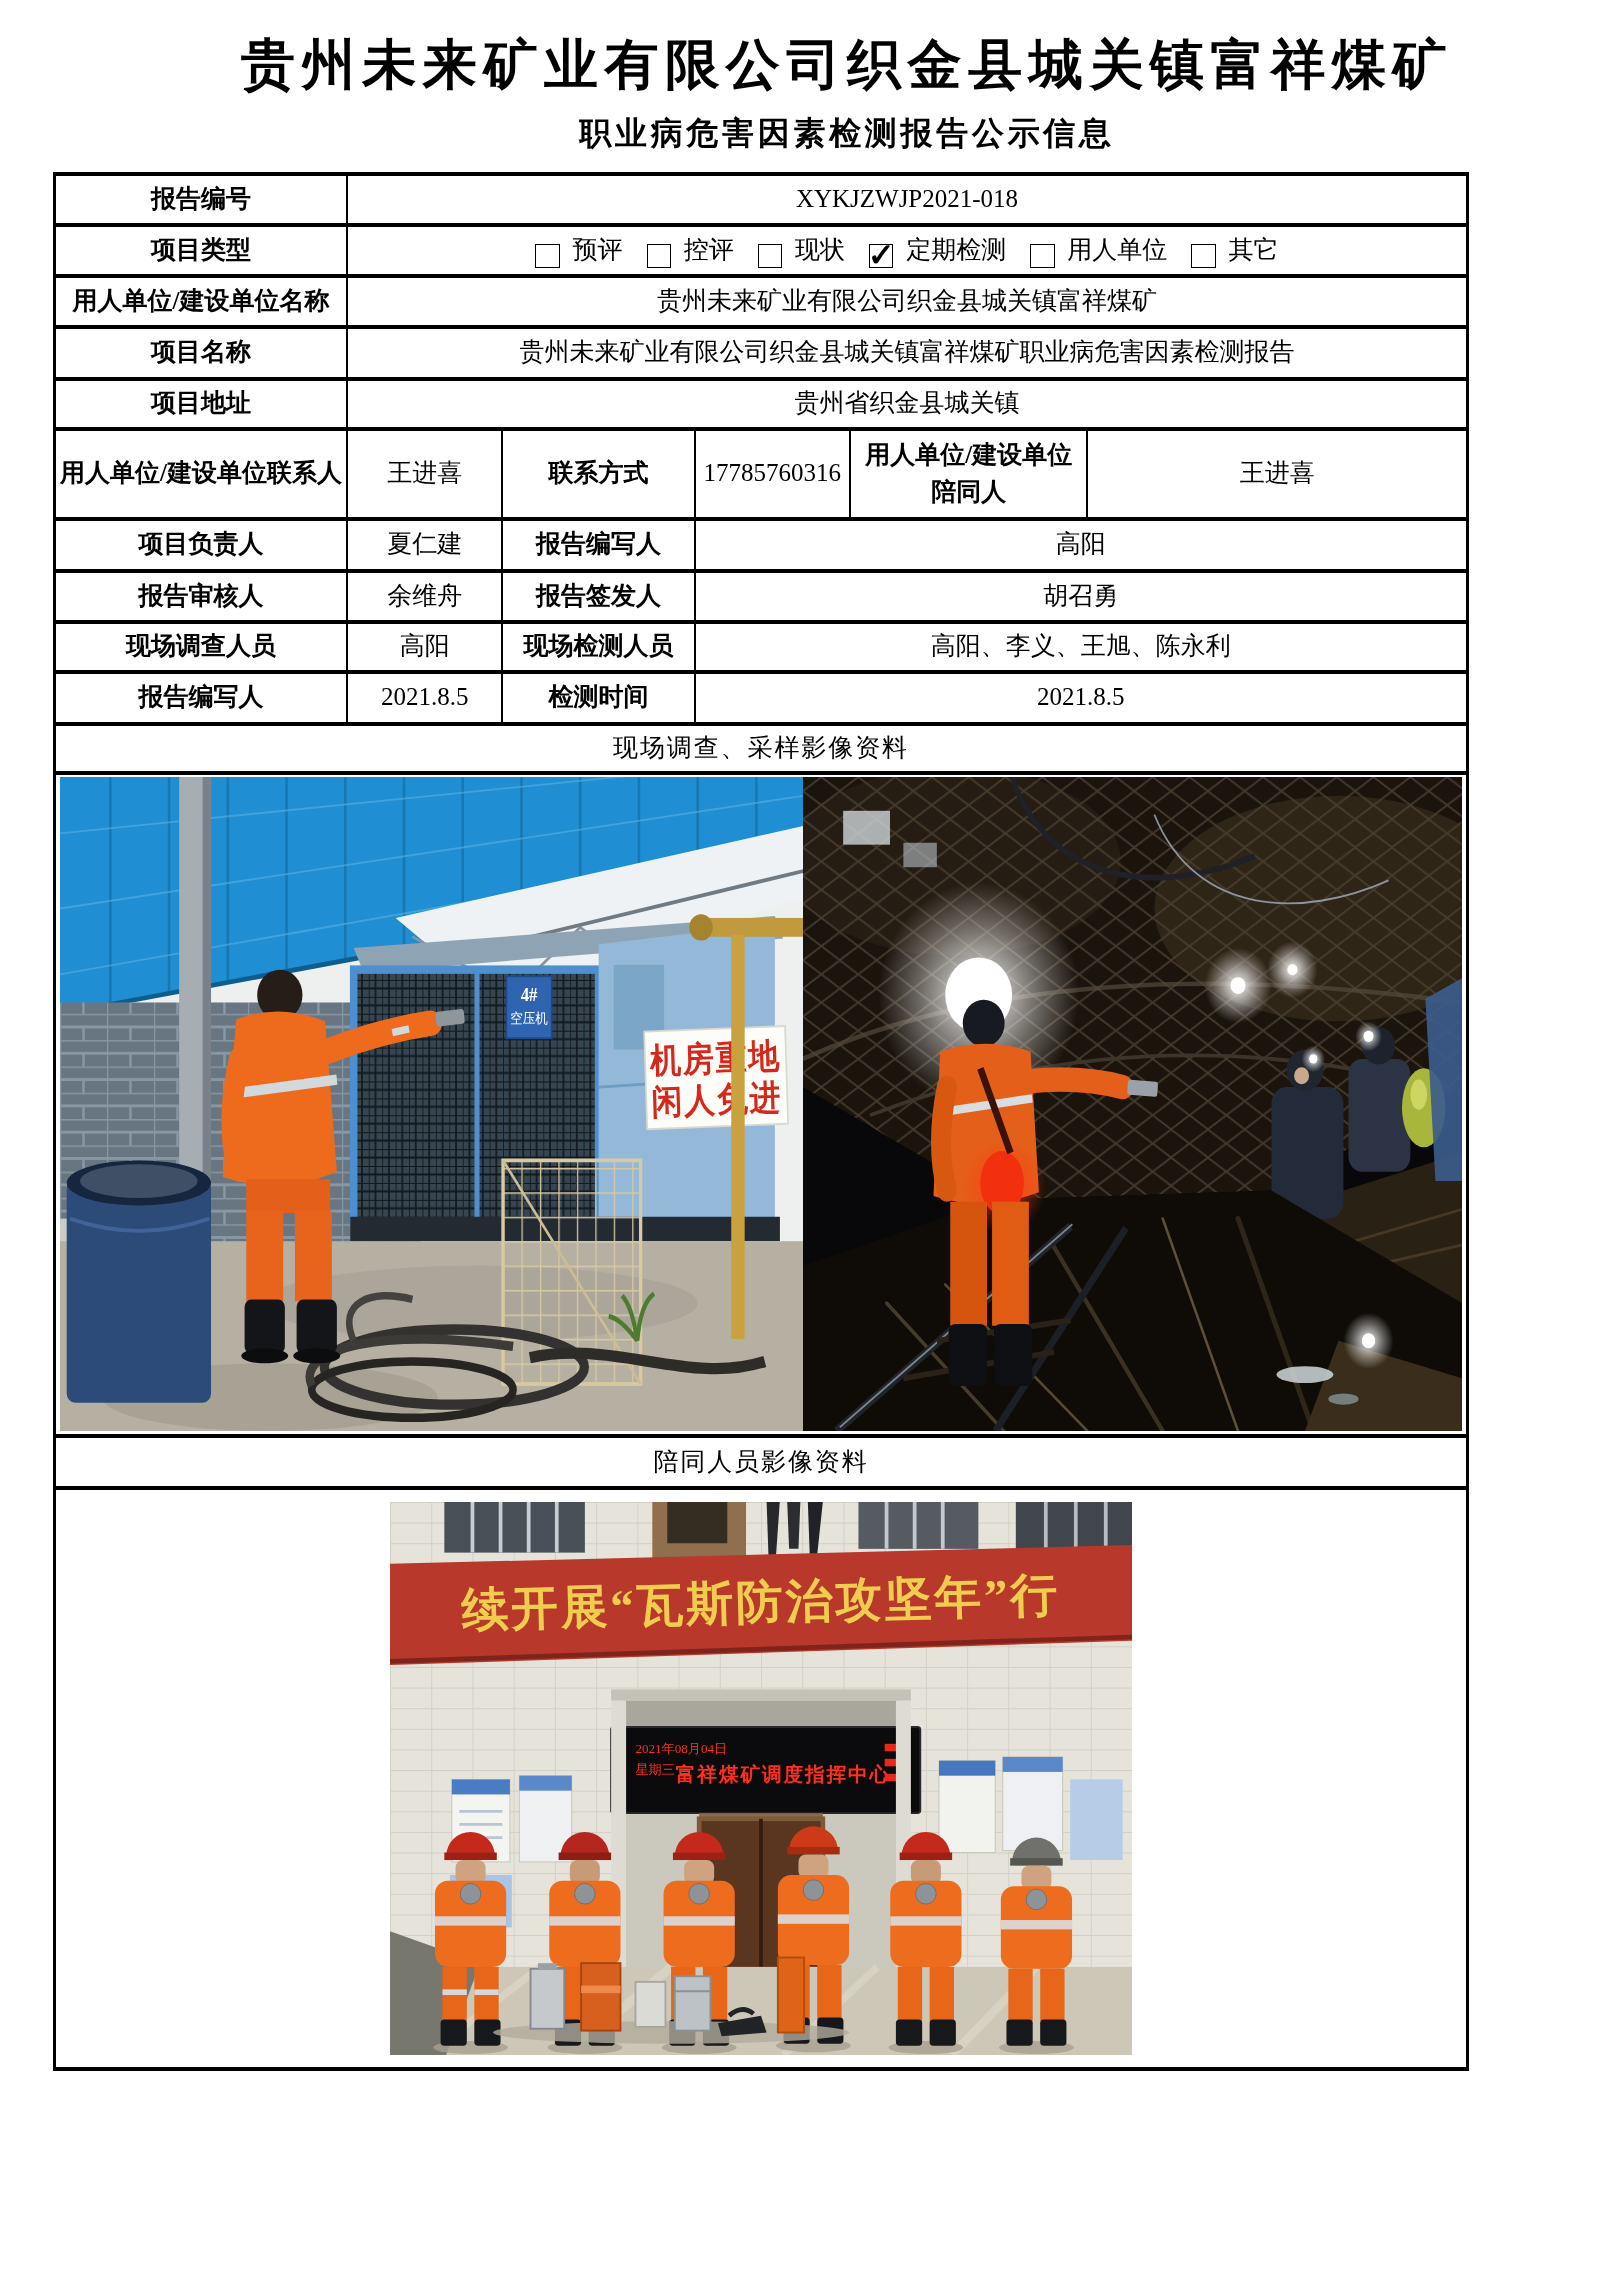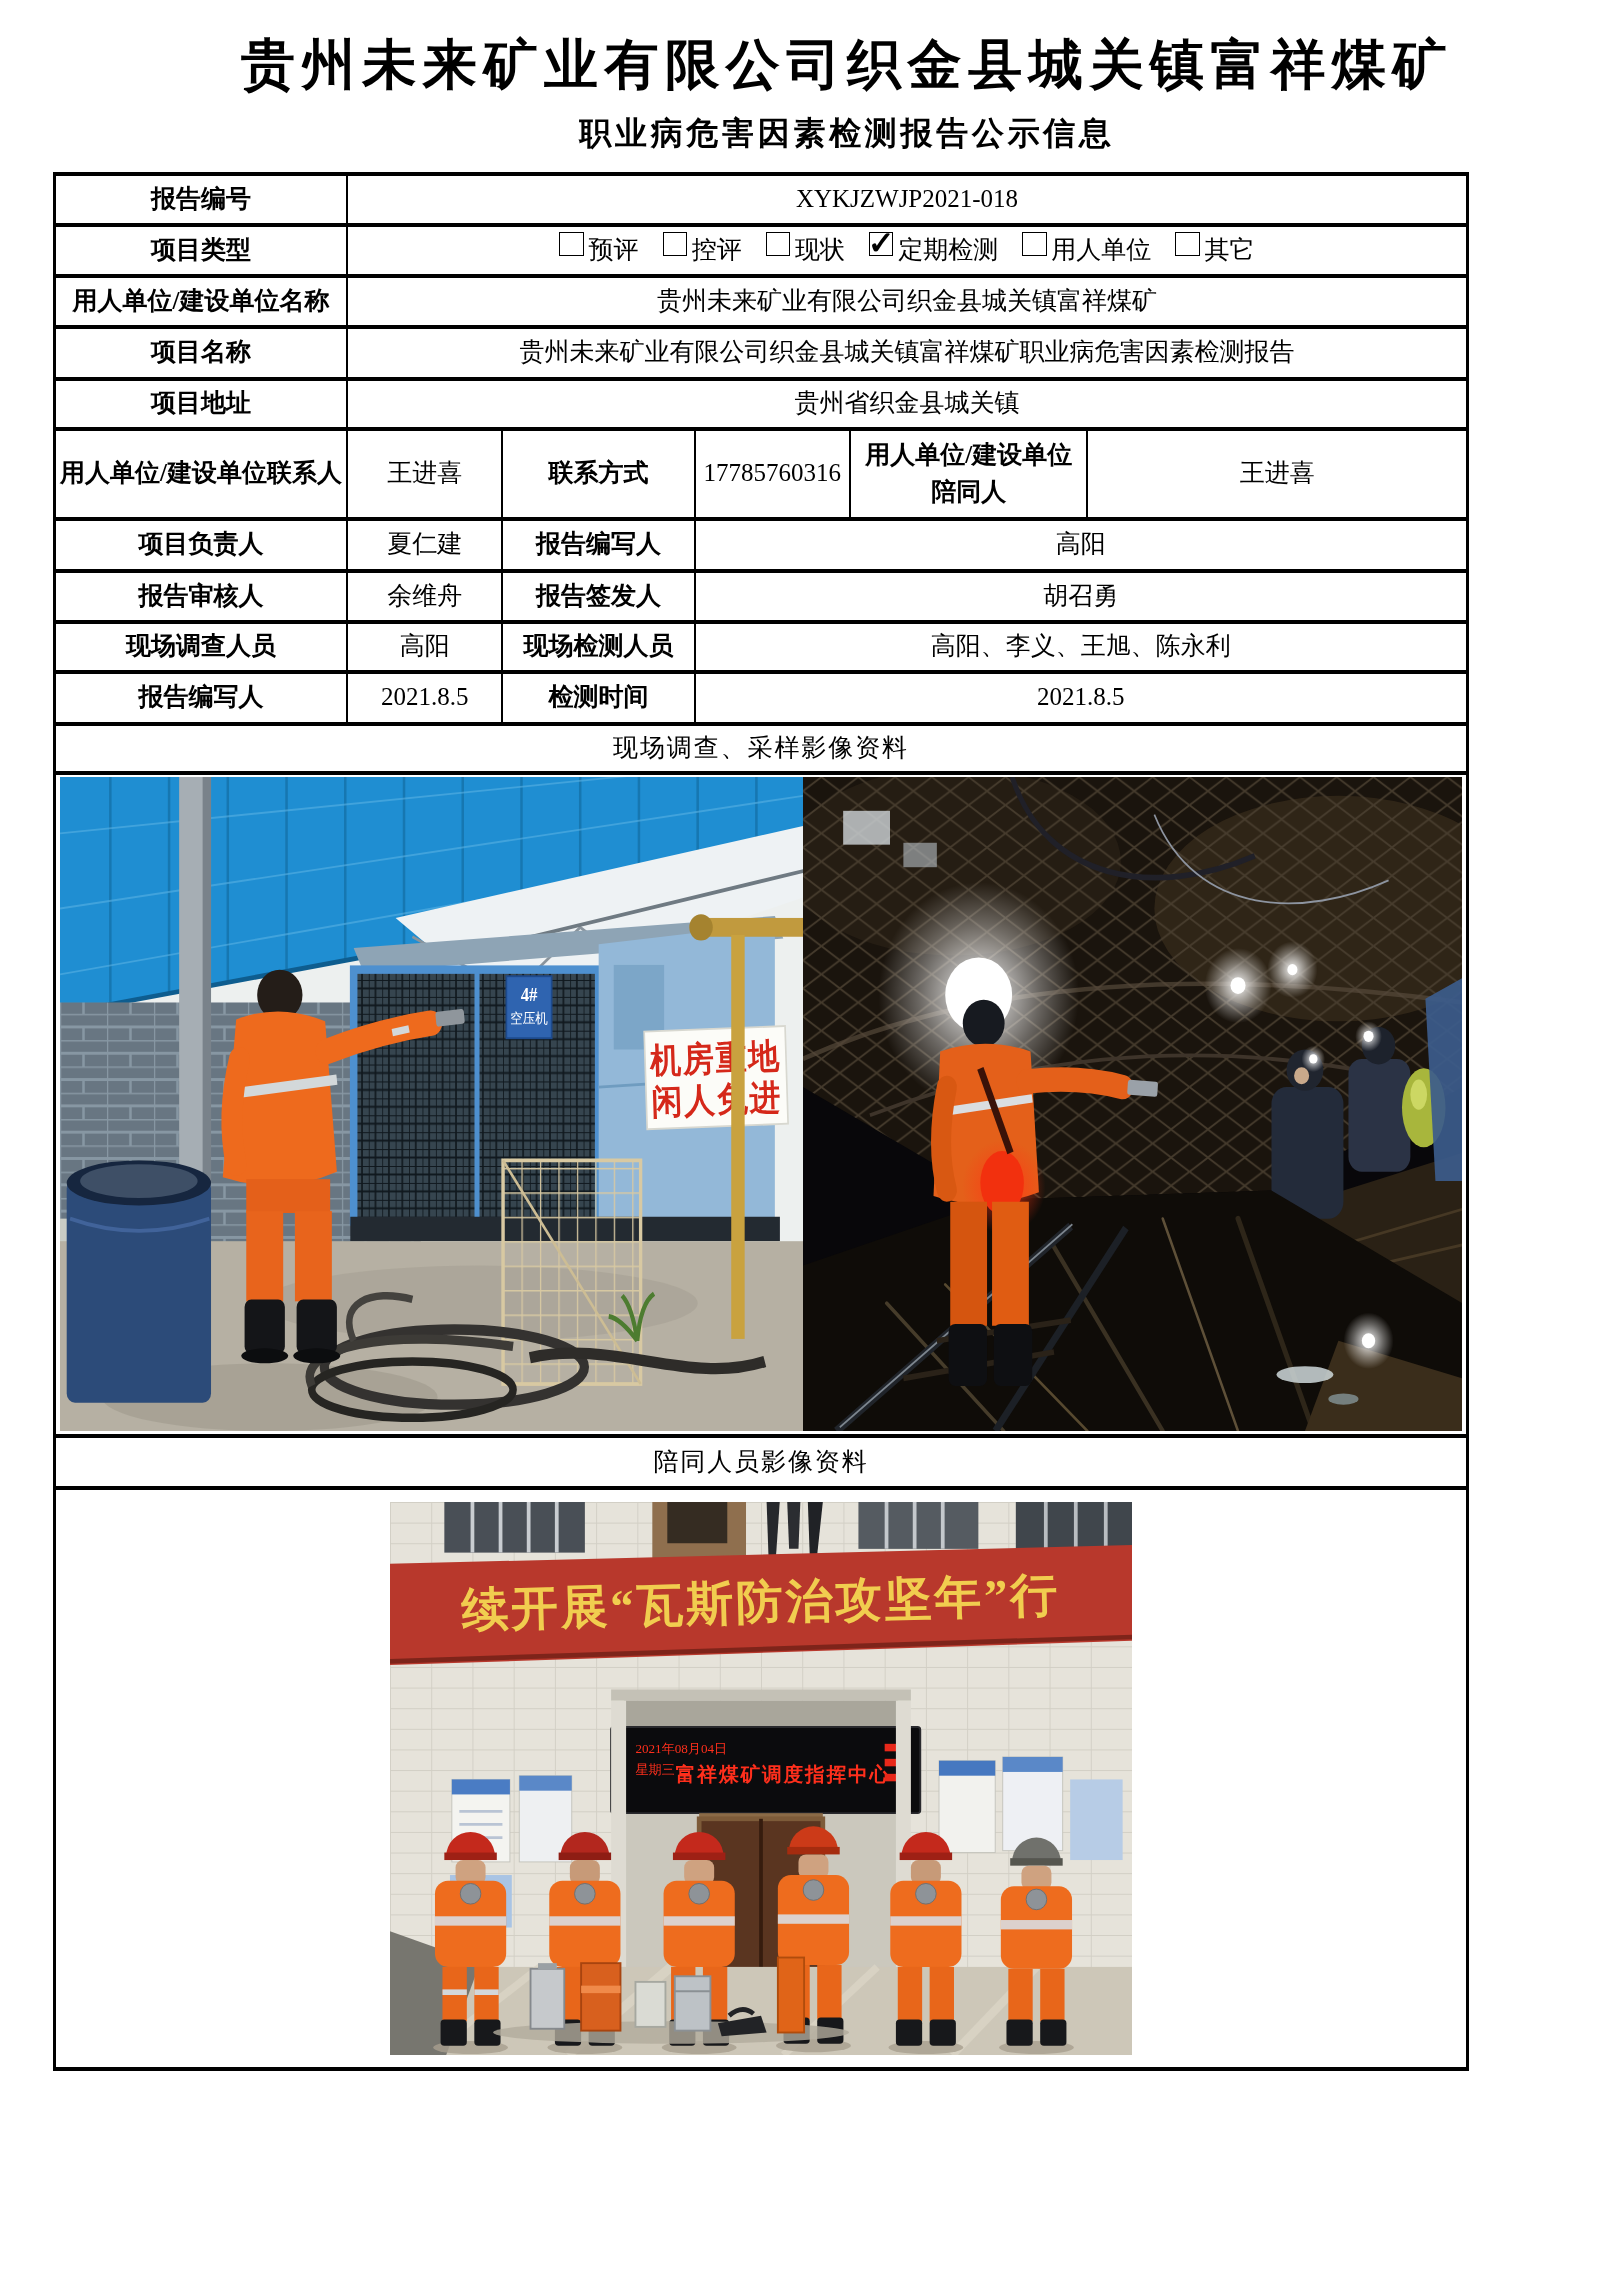--- a/index.html
+++ b/index.html
@@ -10,21 +10,21 @@
   .title2{font-size:32px;margin-top:13px;letter-spacing:3.7px;}
   table.report{border-collapse:collapse;table-layout:fixed;width:1416px;margin:19px 0 0 16px;border:3.7px solid #000;}
   table.report td{border:2.8px solid #000;border-top-width:4.7px;border-bottom-width:4.7px;
     text-align:center;vertical-align:middle;padding:1.9px 3.7px;font-size:25px;line-height:1.45;overflow:hidden;}
   td.lbl{font-weight:bold;}
   .pre{white-space:pre-line;}
   .h54{height:51px}.h53{height:50px}.h55{height:52px}.h96{height:90px}.h52{height:49px}.h56{height:52px}
   td.sec{font-weight:normal;letter-spacing:1.9px;}
   
   .opts{display:flex;justify-content:center;align-items:center;gap:24px;font-size:25px;}
-  .opt{display:inline-flex;align-items:flex-start;}
+  .opt{display:inline-flex;align-items:flex-end;gap:8px;}
   .opt .box{width:22.5px;height:22.5px;border:1.9px solid #000;display:inline-flex;align-items:flex-end;justify-content:center;
     margin-right:4.7px;font-size:32px;font-weight:bold;line-height:0.75;overflow:visible;}
   
   td.photos-cell{padding:9.4px 5.6px 15px 11.2px;height:656px;}
   .photos-wrap{display:flex;height:654px;width:100%;}
   svg.ph{display:block;height:100%;}
   .ph-left{width:53%;}
   .ph-right{width:47%;}
   td.group-cell{padding:13px 0 20.6px;height:573px;vertical-align:top;}
   svg.group{display:block;margin:0 auto;width:742px;height:553px;}

